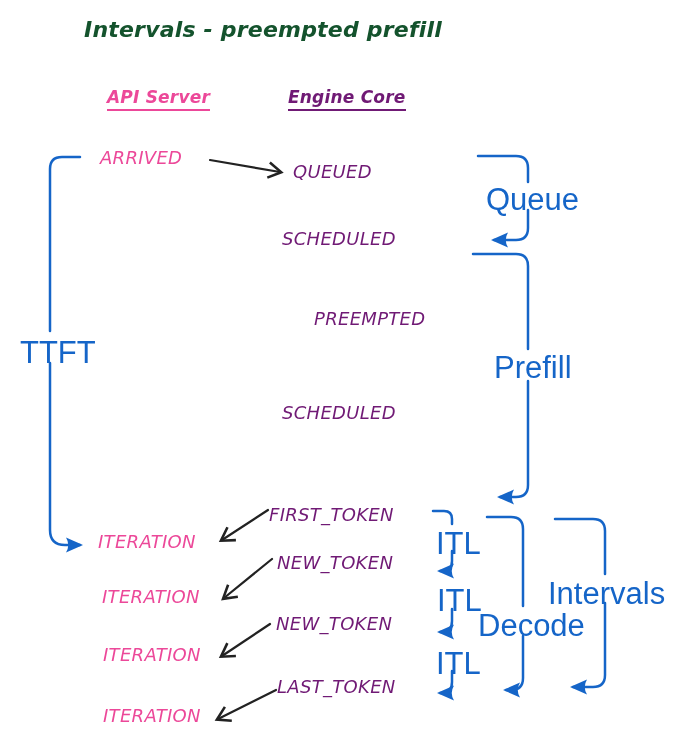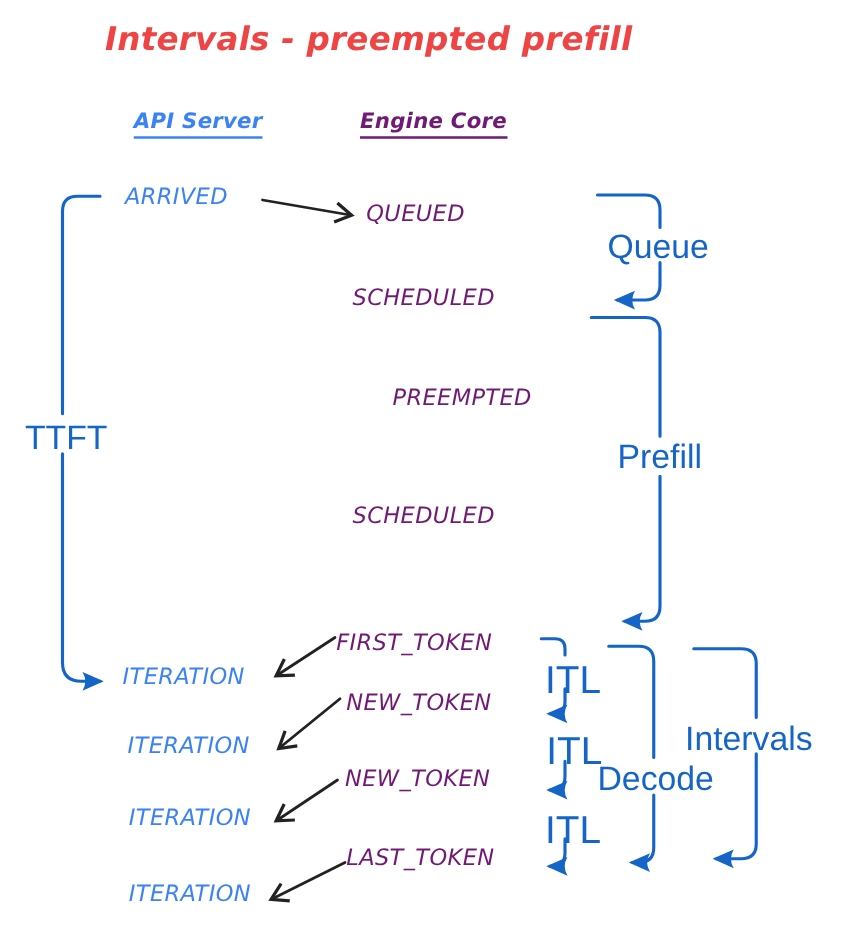--- a/index.html
+++ b/index.html
@@ -2,27 +2,27 @@
 <html><head>
 <meta charset="utf-8">
 <style>
   html,body { margin:0; padding:0; background:#fff; }
   .stage {
     position:relative; width:679px; height:750px; background:#ffffff;
     overflow:hidden; font-family:"DejaVu Sans", sans-serif;
   }
   svg.wires { position:absolute; left:0; top:0; }
   .lbl { position:absolute; line-height:1.1; white-space:nowrap; }
-  .title { font-size:26px; font-weight:700; font-style:italic; color:#ef4444; letter-spacing:.2px; }
+  .title { font-size:22px; font-weight:700; font-style:italic; color:#14532d; letter-spacing:.2px; }
   .hdr { font-size:17px; font-weight:700; font-style:italic; border-bottom:2px solid currentColor; padding-bottom:2px; letter-spacing:.2px; }
   .evt { font-size:18px; font-style:italic; letter-spacing:.3px; font-weight:400; }
-  .orange { color:#3b82f6;font-style:italic; }
+  .orange { color:#ec4899;font-style:italic; }
   .red { color:#701a75;font-style:italic; }
   .blue-lbl { color:#1565c8; font-family:"Liberation Sans", sans-serif; font-weight:400; }
-  .big { font-size:27px; }
+  .big { font-size:31px; }
   .itl { font-size:31px; }
 </style>
 </head>
 <body>
 
 <div class="stage">
 
   <svg class="wires" width="679" height="750" viewBox="0 0 679 750">
     <defs>
       <marker id="blueArrow" viewBox="0 0 20 20" refX="16" refY="10" markerWidth="20" markerHeight="20" markerUnits="userSpaceOnUse" orient="auto">

